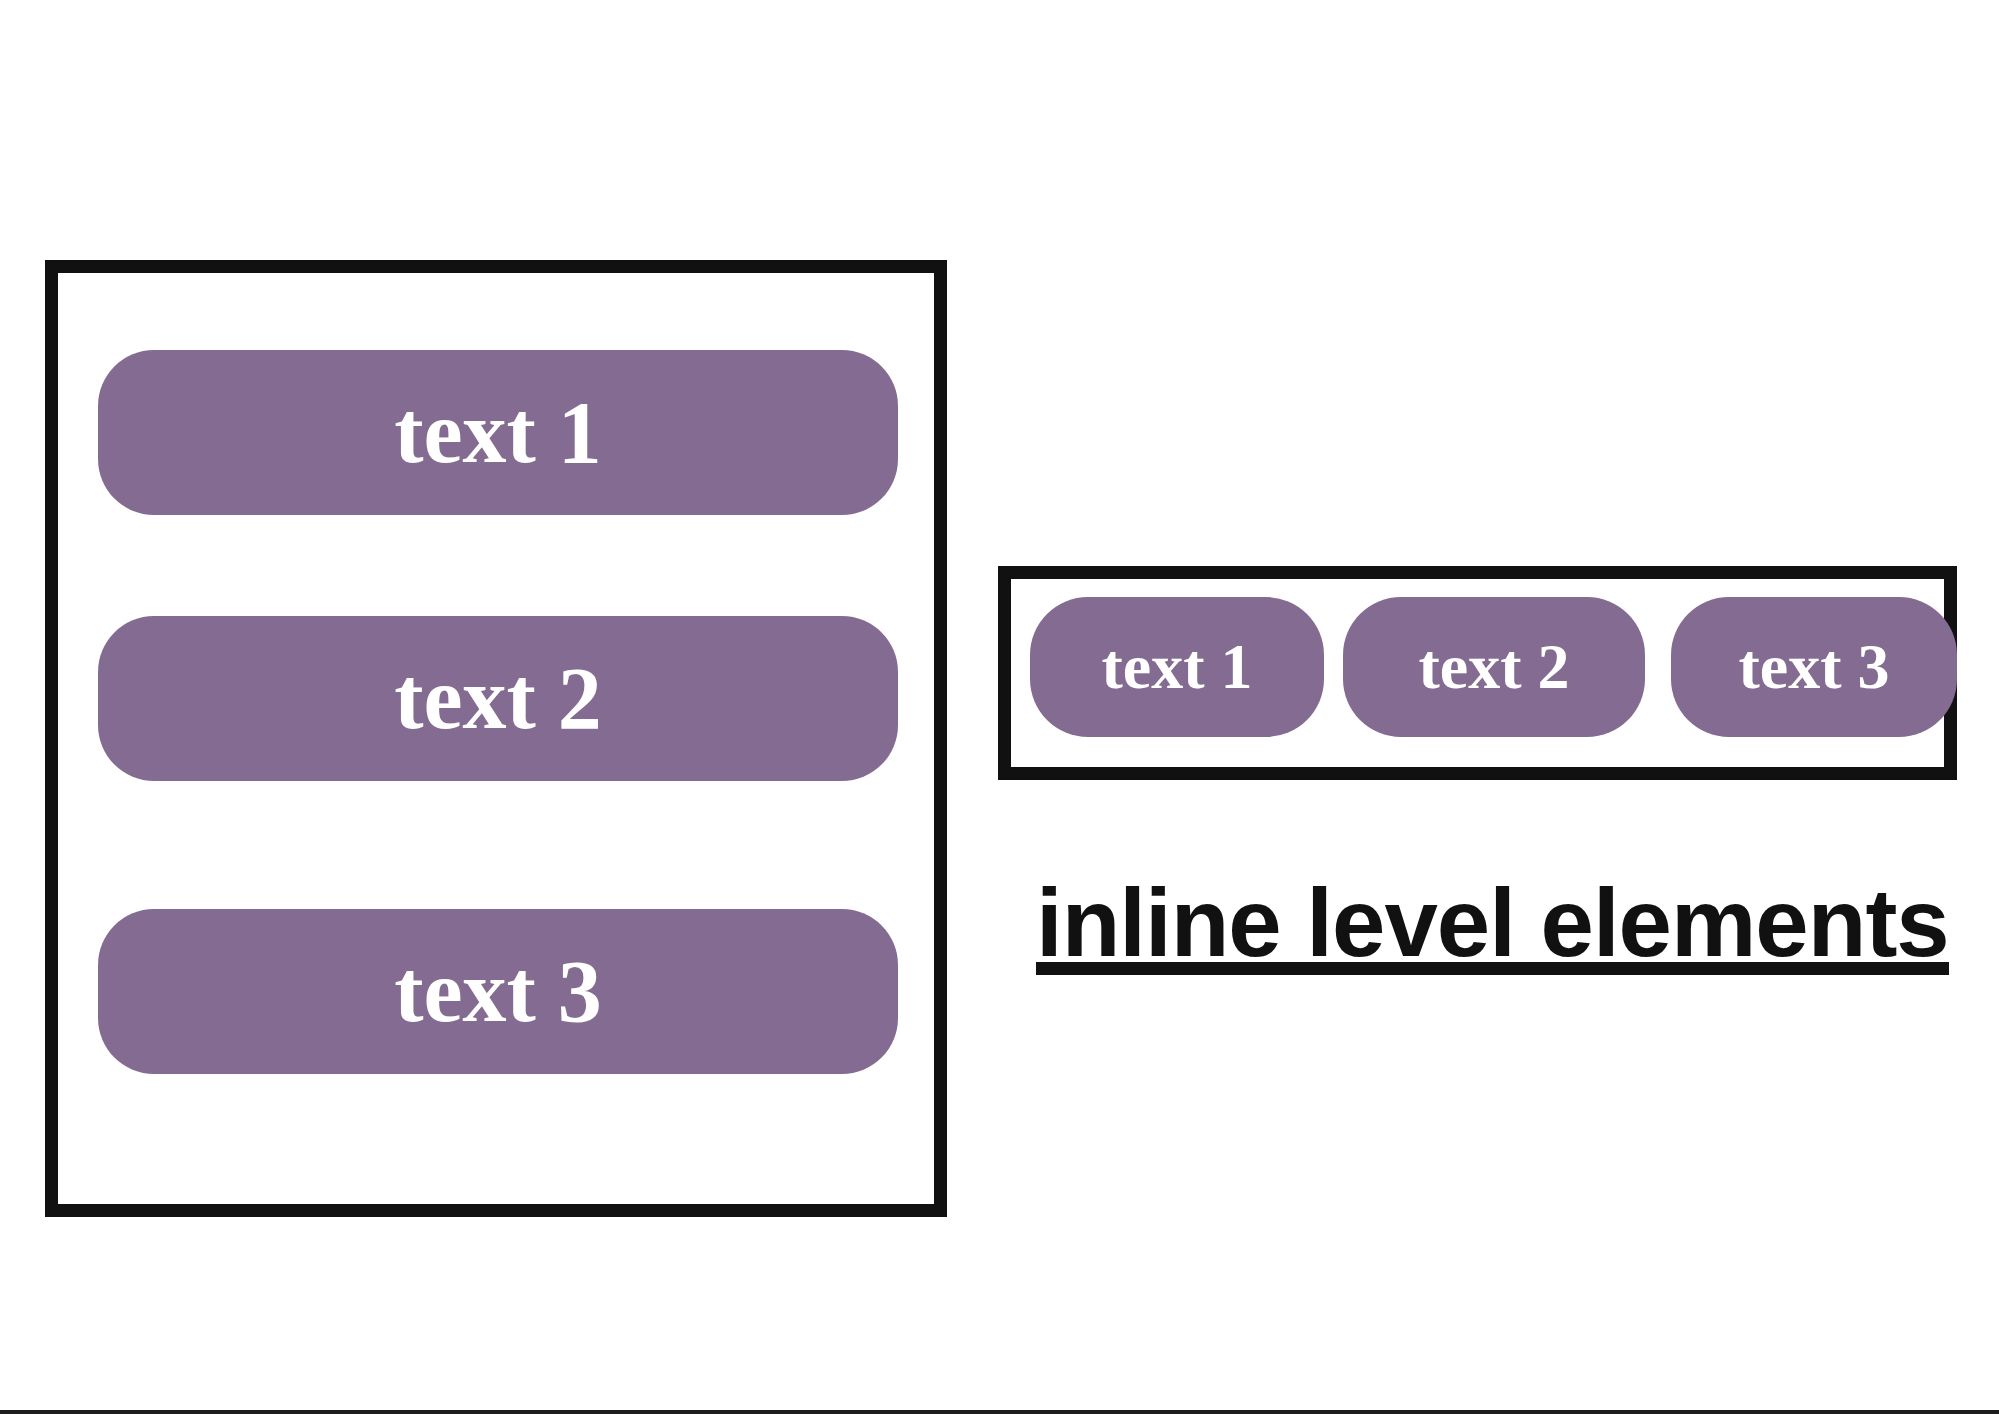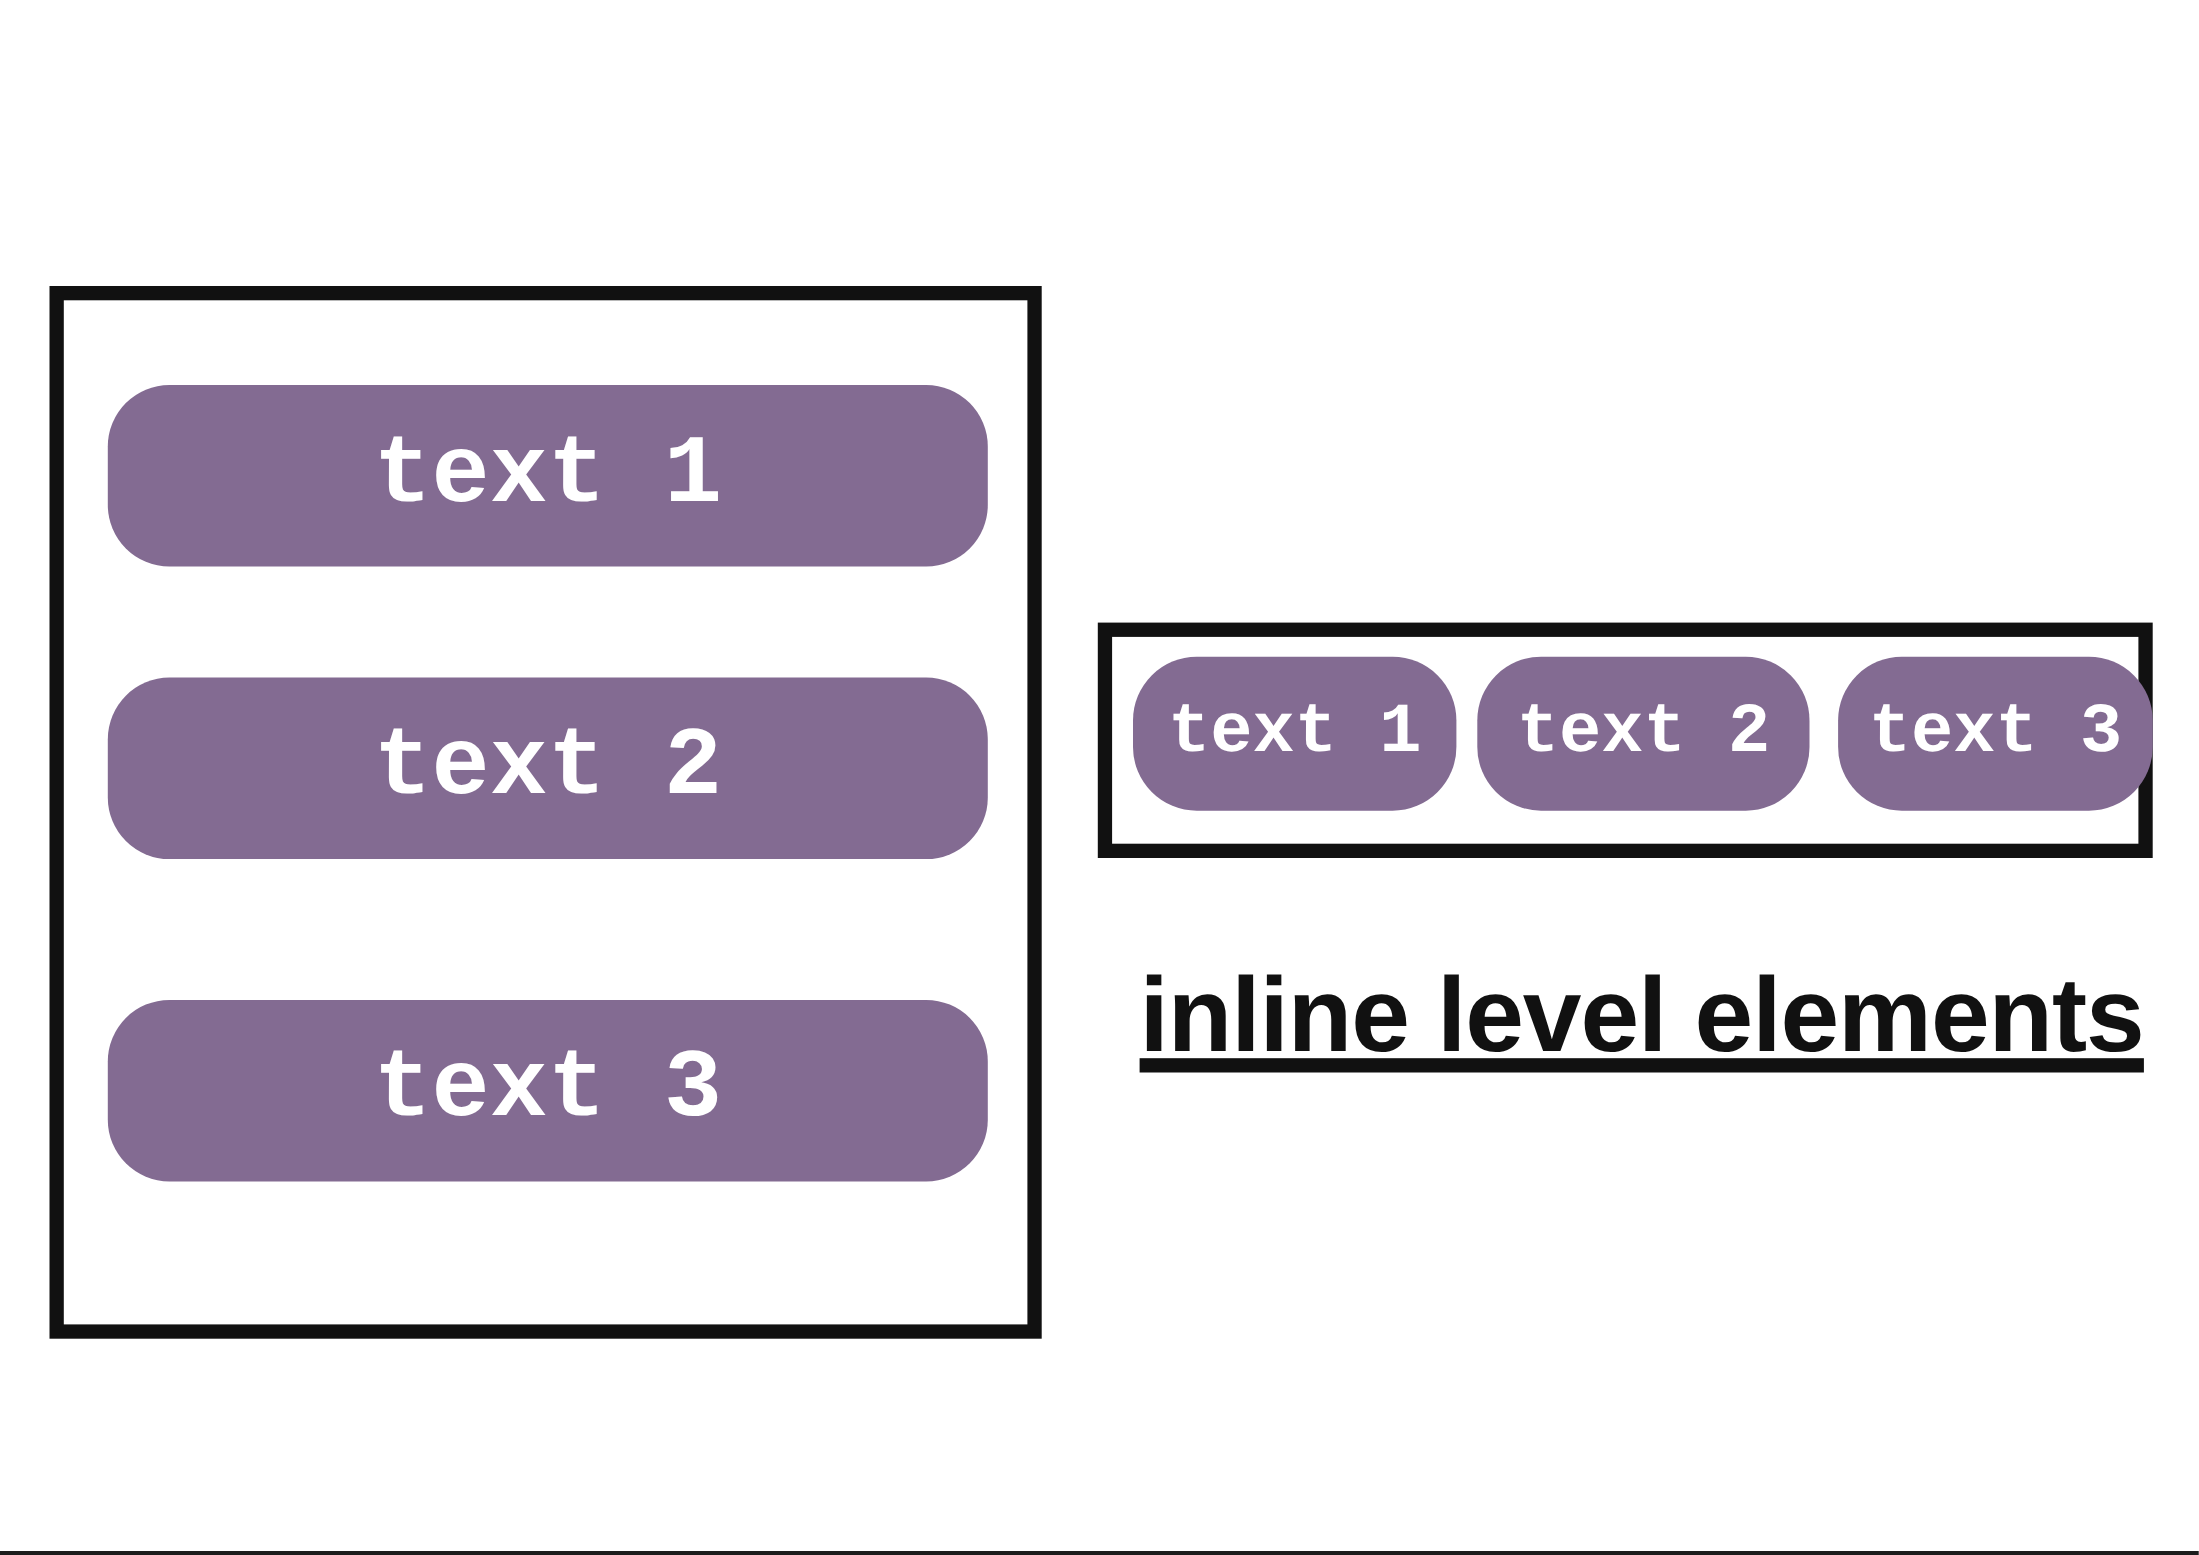--- a/index.html
+++ b/index.html
@@ -38,21 +38,21 @@
 
   
   .pill {
     position: absolute;
     background: var(--pill, #836b92);
     display: flex;
     align-items: center;
     justify-content: center;
   }
   .pill-label {
-    font-family: Liberation Mono, monospace;
+    font-family: Liberation Serif, serif;
     font-weight: bold;
     color: var(--pill_text, #ffffff);
     white-space: nowrap;
     line-height: 1;
   }
 
   .block-pill {
     left: 40px;
     width: 800px;
     height: 165px;

